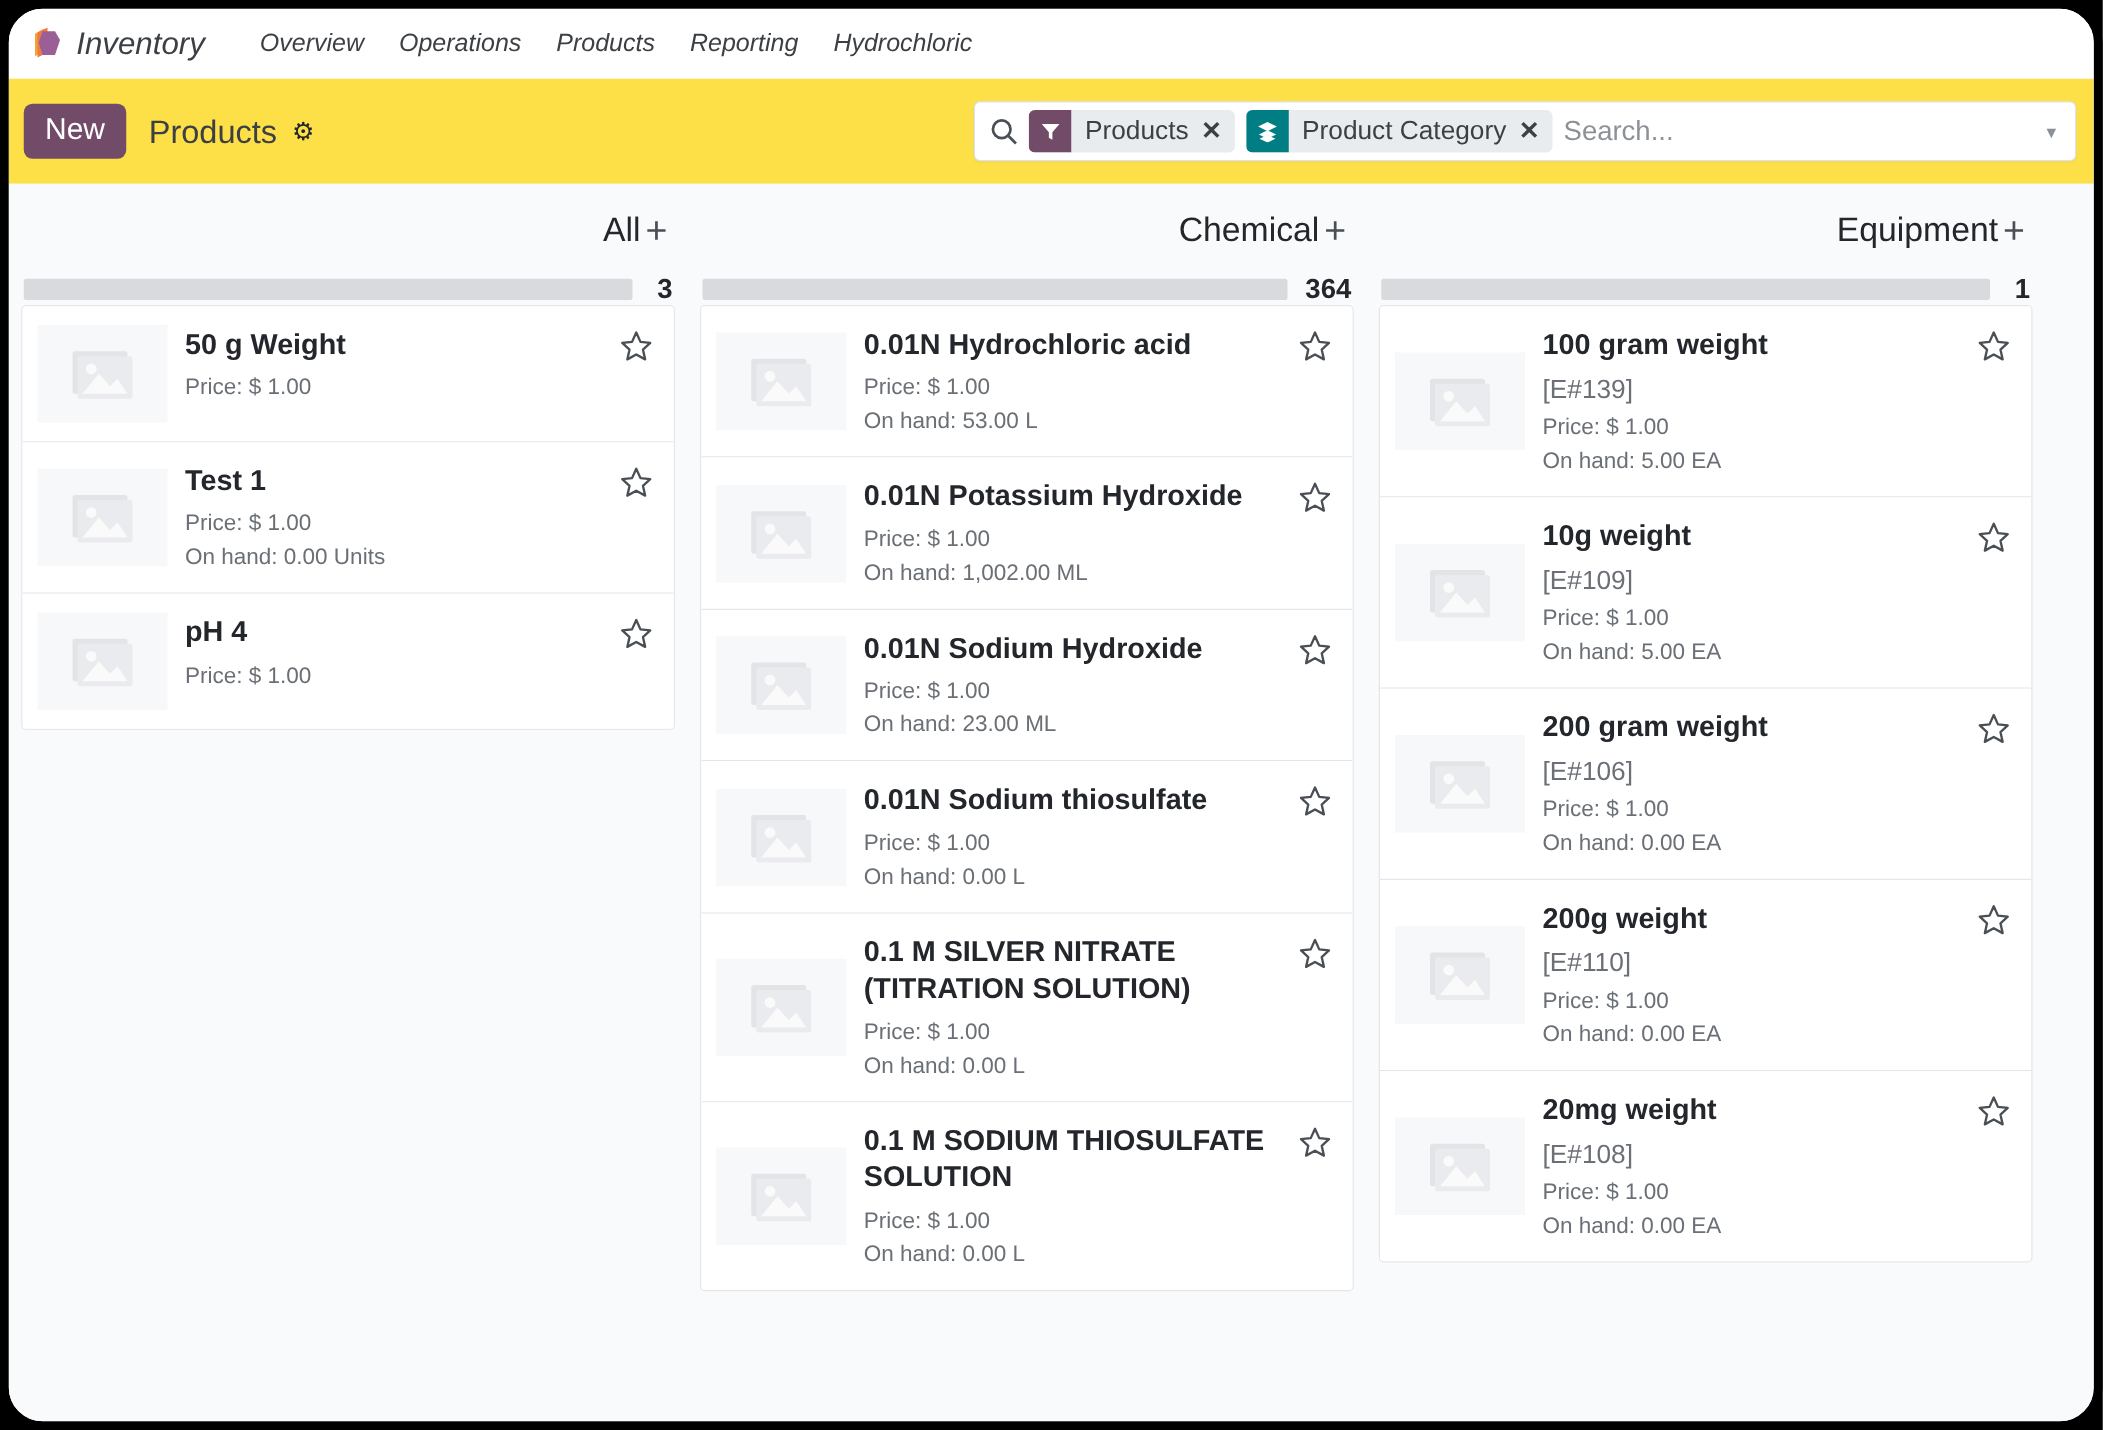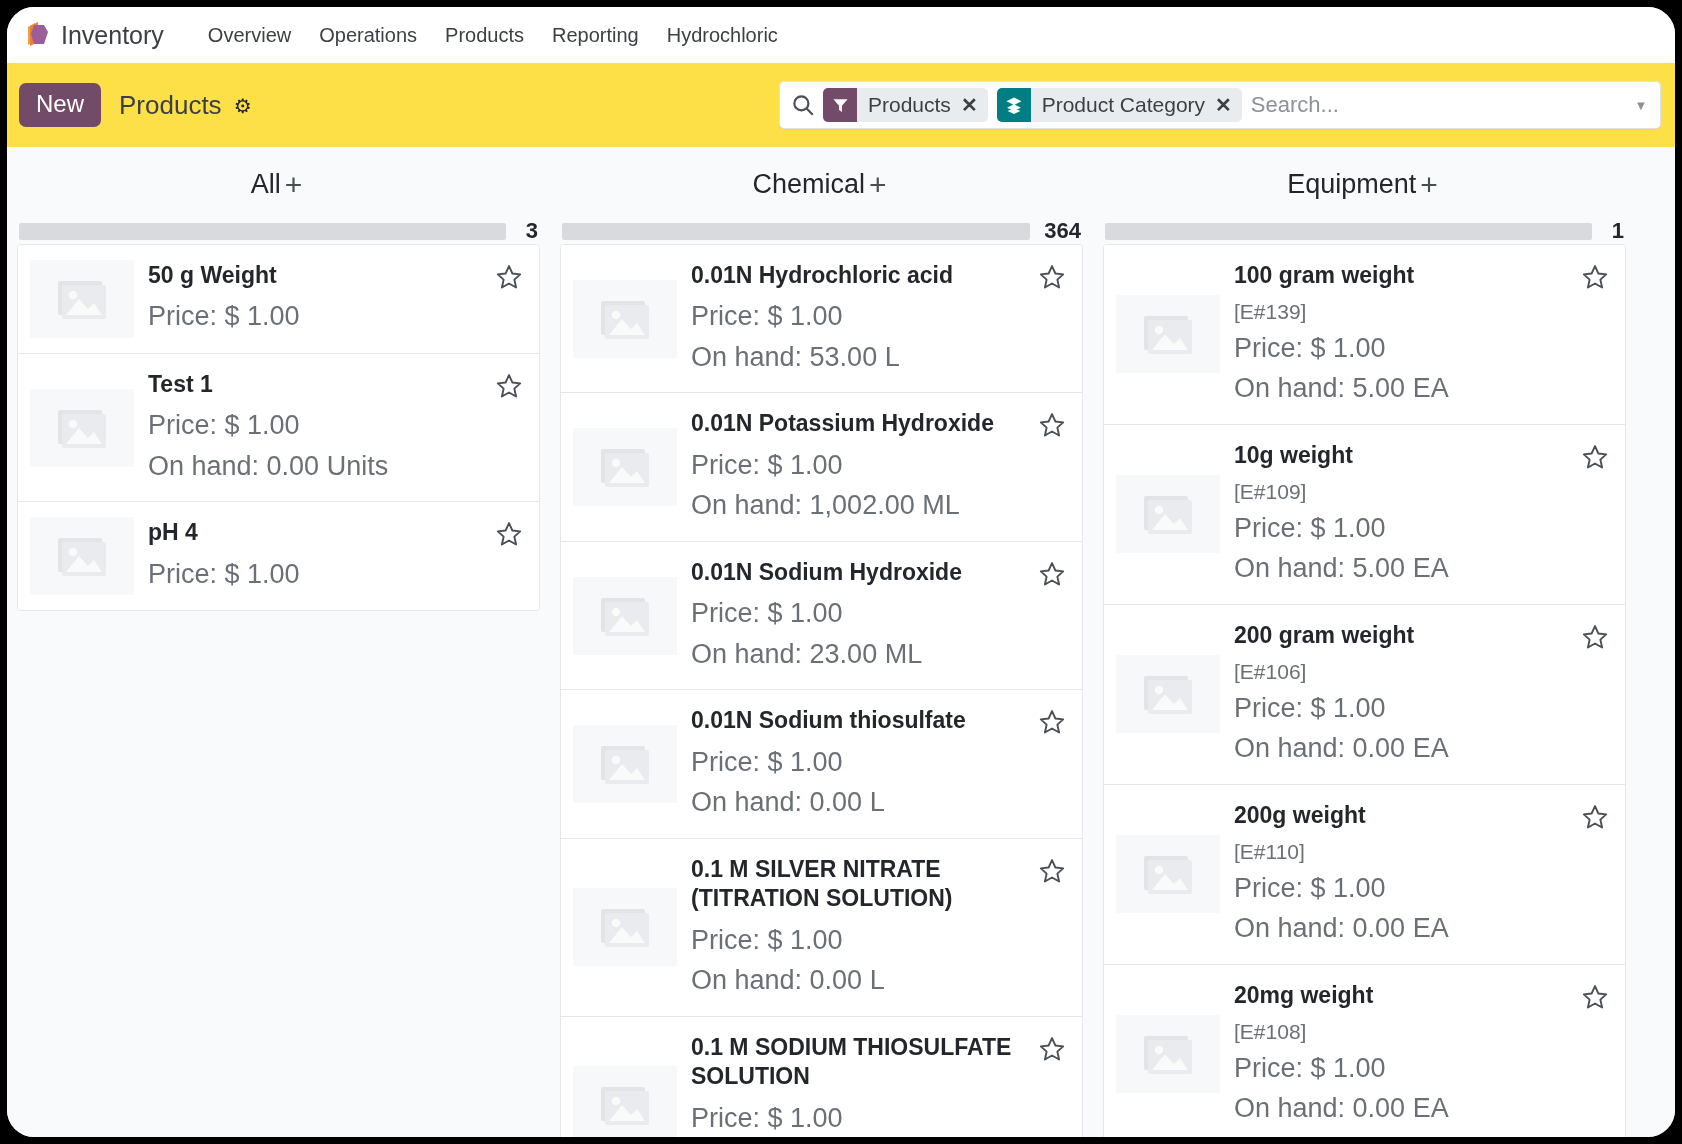--- a/index.html
+++ b/index.html
@@ -23,20 +23,21 @@
 
   
   .navbar {
     height: 56px;
     background: #ffffff;
     display: flex;
     align-items: center;
     padding: 0 0 0 12px;
     gap: 0;
     position: relative;
+    font-style: italic;
   }
   .app-logo {
     width: 34px; height: 34px;
     display: flex; align-items: center; justify-content: center;
     flex: none;
     margin-right: 8px;
   }
   .app-logo svg { display: block; }
 
   .app-name {
@@ -184,21 +185,21 @@
     padding: 0 10px 0 10px;
     overflow: hidden;
   }
   .kcol-header {
     padding: 22px 2px 0 2px;
     flex: none;
   }
   .kcol-title-row {
     display: flex;
     align-items: center;
-    justify-content: center;
+    justify-content: flex-end;
   }
   .kcol-title {
     font-size: 27px;
     color: #23262b;
     font-weight: 400;
     white-space: nowrap;
   }
   .kcol-plus {
     font-size: 30px;
     color: #4a4f55;
@@ -269,21 +270,21 @@
     color: #23262b;
     line-height: 1.28;
     margin-bottom: 6px;
   }
   .kcard-ref {
     font-size: 21px;
     color: #6b7076;
     line-height: 1.5;
   }
   .kcard-line {
-    font-size: 27px;
+    font-size: 18px;
     color: #6b7076;
     line-height: 1.5;
   }
   .kcard-star {
     flex: none;
     width: 30px;
     margin-left: 8px;
     color: #4a4f55;
     cursor: pointer;
     padding-top: 3px;

